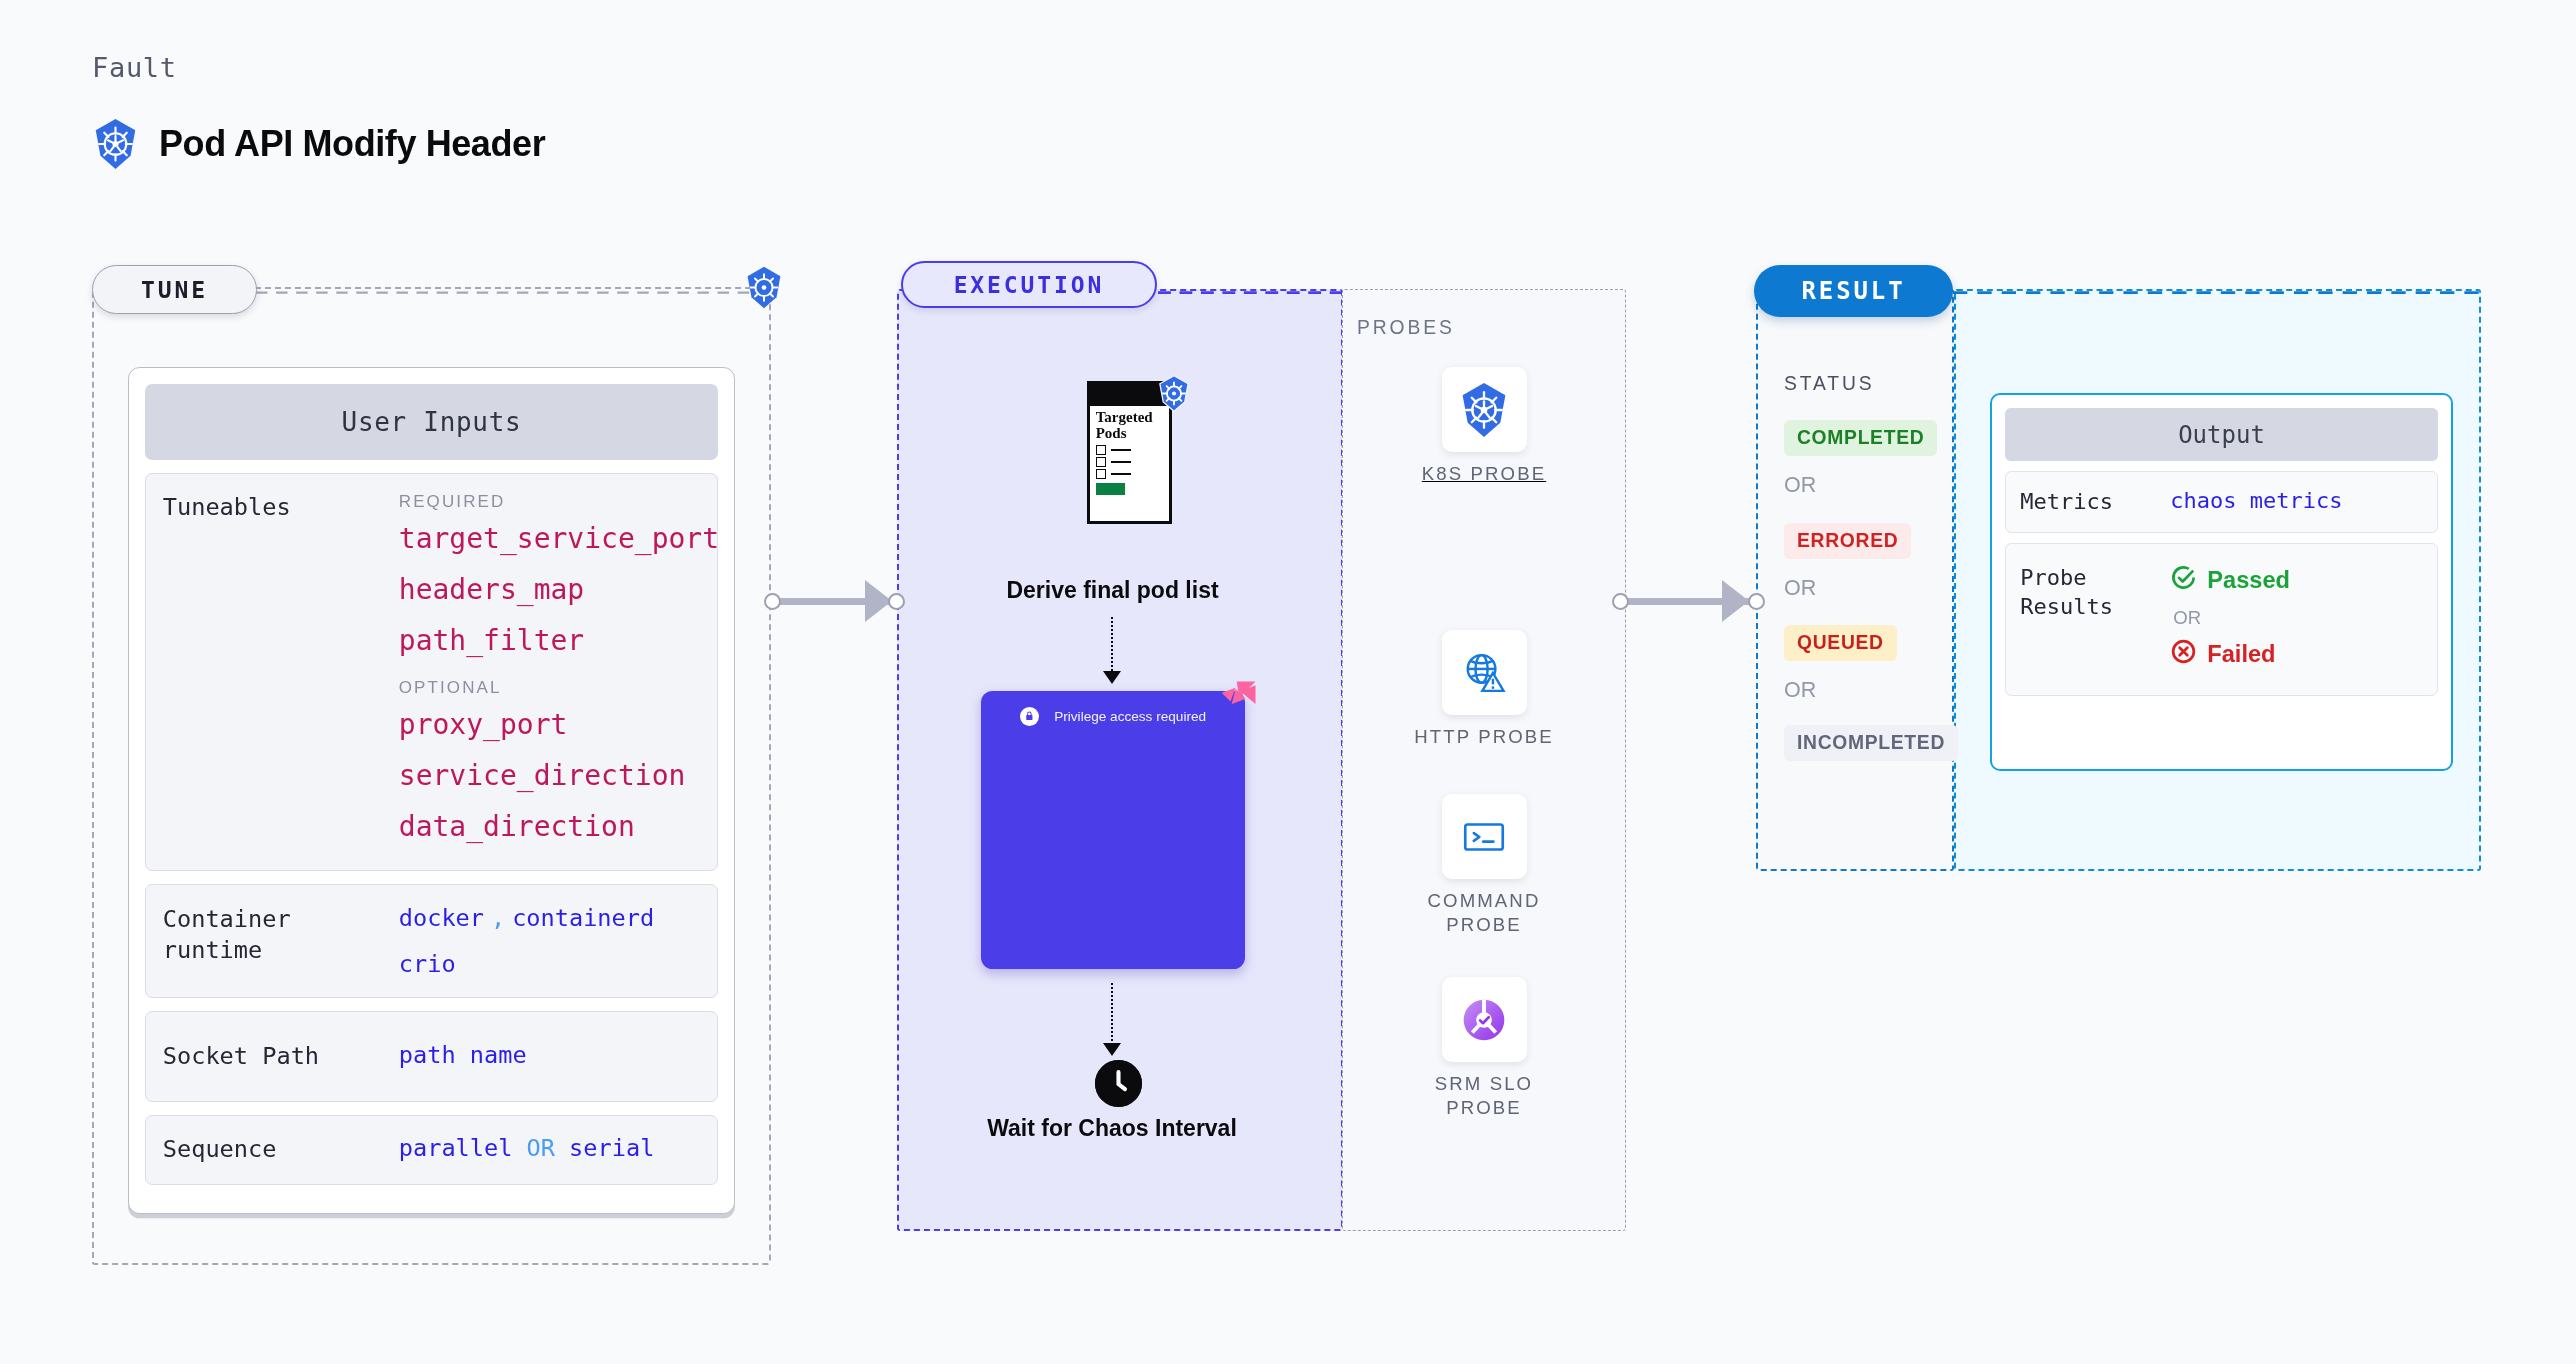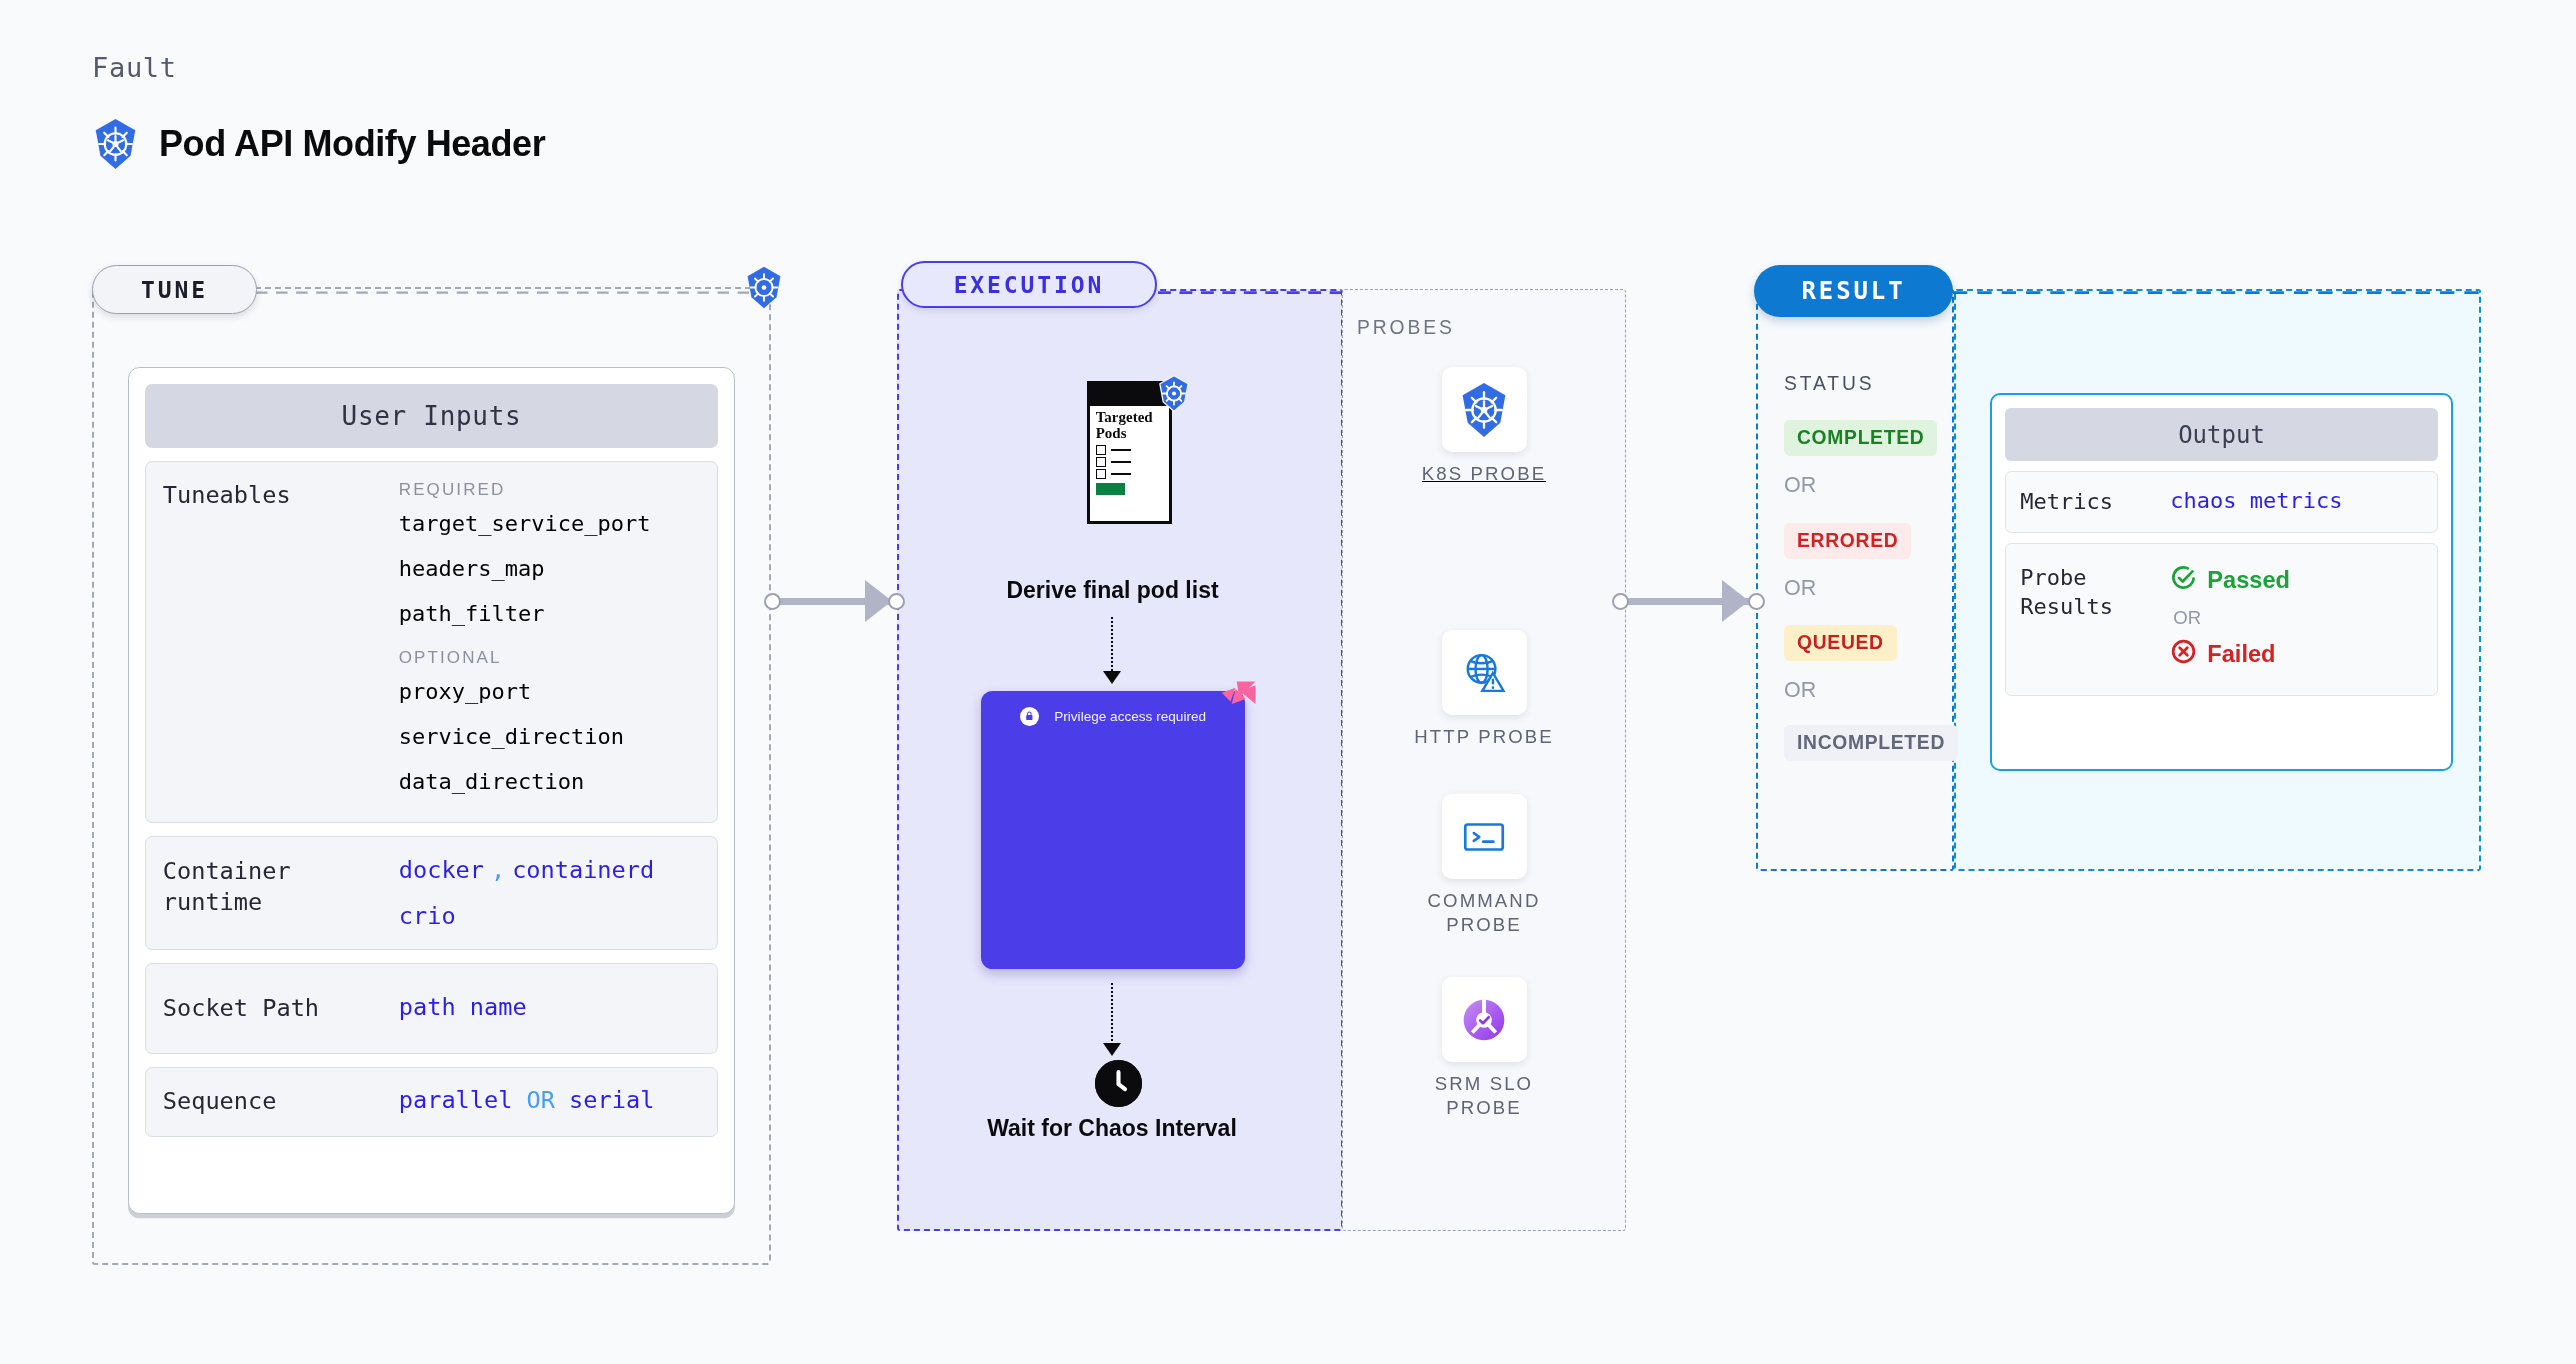--- a/index.html
+++ b/index.html
@@ -86,21 +86,21 @@
   .tune-card {
     position: absolute; left: 128px; top: 367px;
     width: 607px; height: 847px;
     background: #ffffff; border: 1.4px solid #b9bdc9;
     border-radius: 11.5px;
     box-shadow: 0 4.3px 0 rgba(150,155,170,.45);
     padding: 15.8px;
   }
   .ui-header {
     background: #d5d7e3; border-radius: 7.2px;
-    height: 64px; display: flex; align-items: center; justify-content: center;
+    height: 76px; display: flex; align-items: center; justify-content: center;
     font-size: 26px; color: #2f3342; letter-spacing: 0.7px;
     font-family: "DejaVu Sans Mono", monospace;
   }
   .row-box {
     margin-top: 13px;
     background: #f4f5f9; border: 1.1px solid #dadce6;
     border-radius: 7.2px;
     display: flex; padding: 18.6px 17px;
   }
   .row-label {
@@ -108,21 +108,21 @@
     font-size: 23.6px; color: #252834; line-height: 1.32;
     font-family: "DejaVu Sans Mono", monospace;
   }
   .row-vals { flex: 1; }
   .grp-title {
     font-family: "Liberation Sans", sans-serif;
     font-size: 17px; letter-spacing: 2.1px; color: #8b8fa0;
     margin-bottom: 13px;
   }
   .tuneable {
-    font-size: 22px; color: #000000; line-height: 1.0;
+    font-size: 28px; color: #be185d; line-height: 1.0;
     margin-bottom: 23px;
     font-family: "DejaVu Sans Mono", monospace;
   }
   .val { font-size: 23.6px; color: #2a1ee8; font-family: "DejaVu Sans Mono", monospace; }
   .val-sep { color: #4a9df0; }
   .val-line { margin-bottom: 17px; line-height: 1.25; }
 
   
   .pods-doc {
     position: absolute; left: 1087px; top: 381px;

